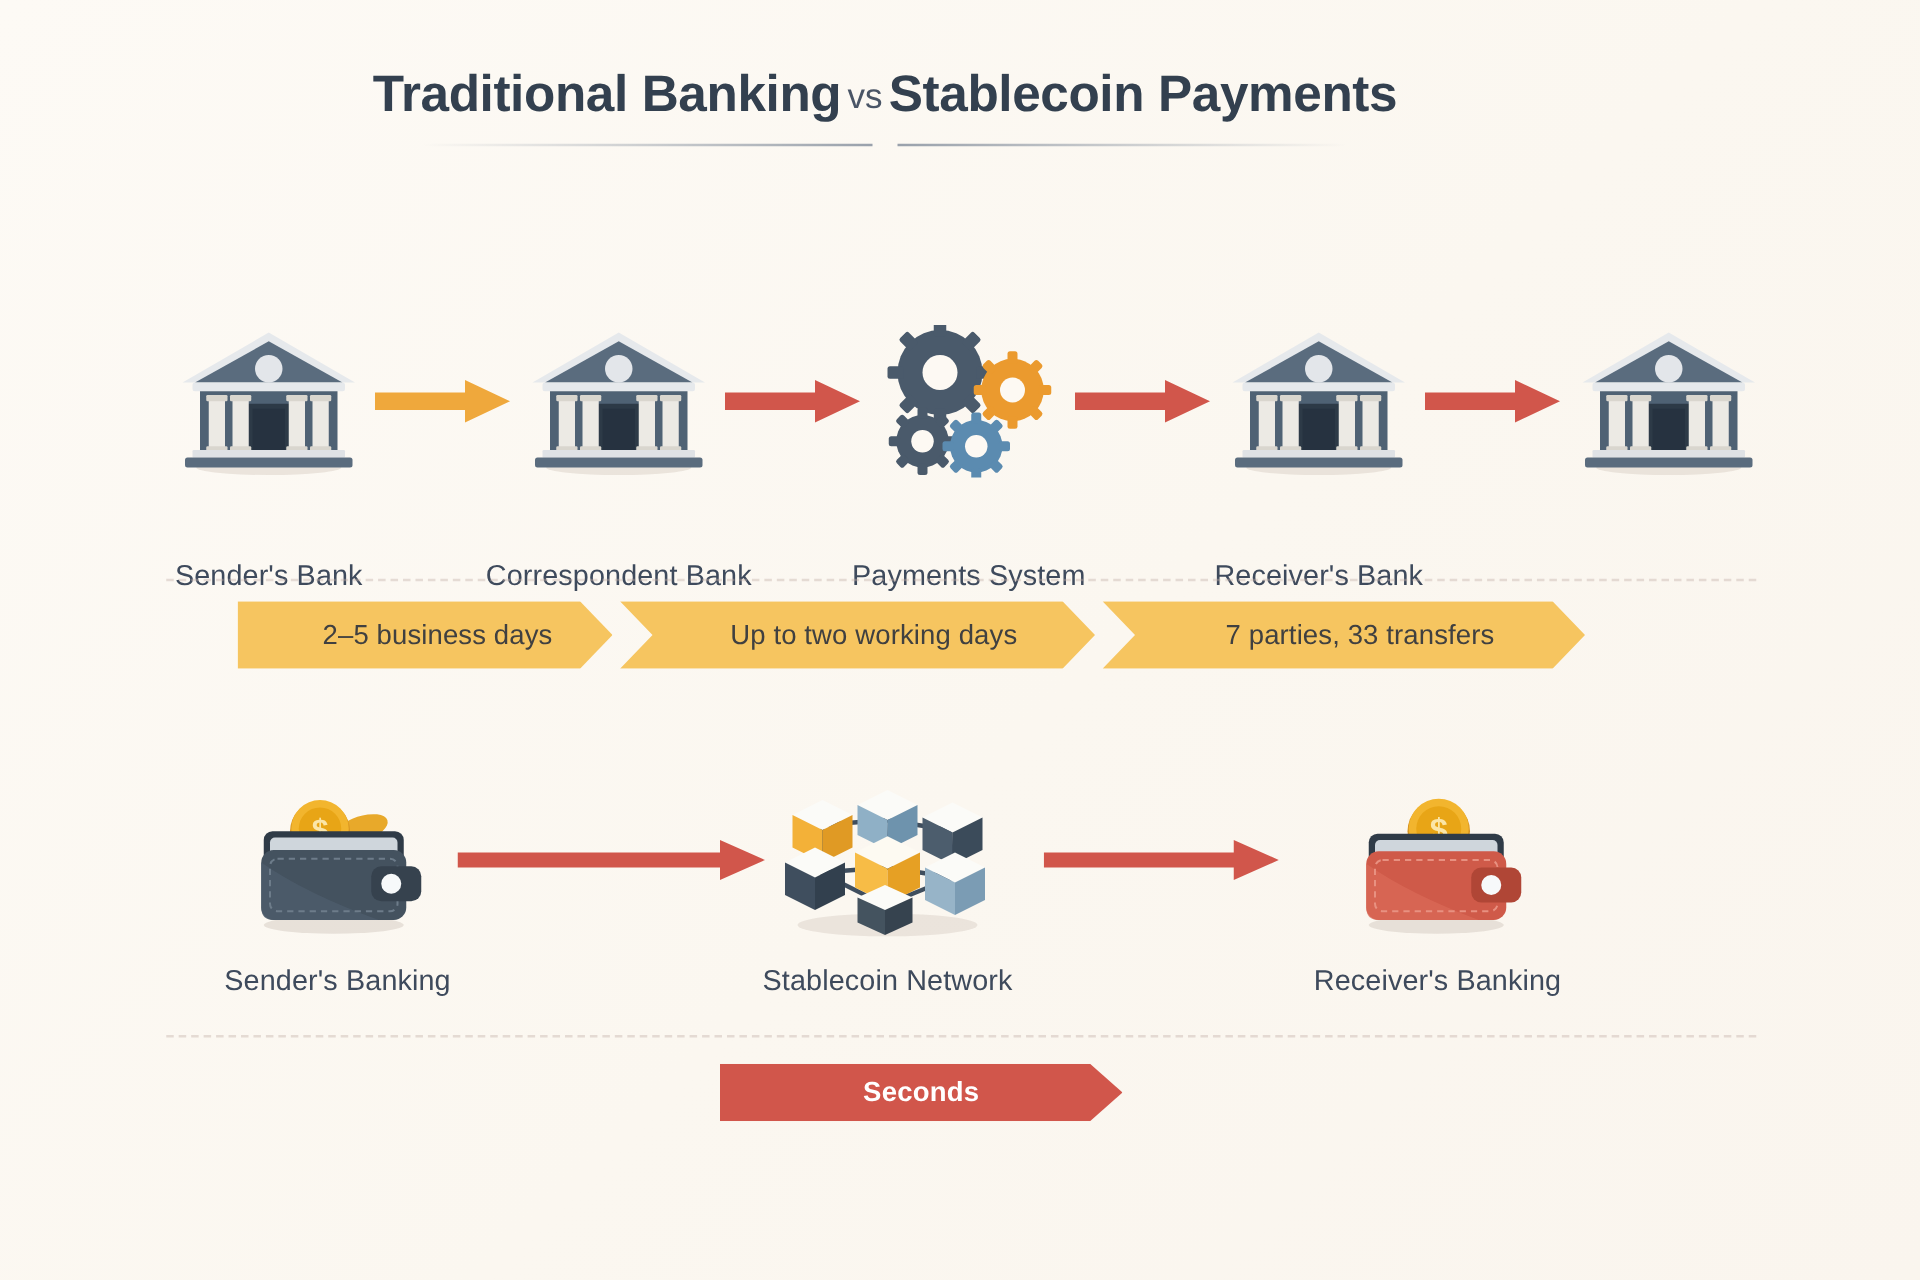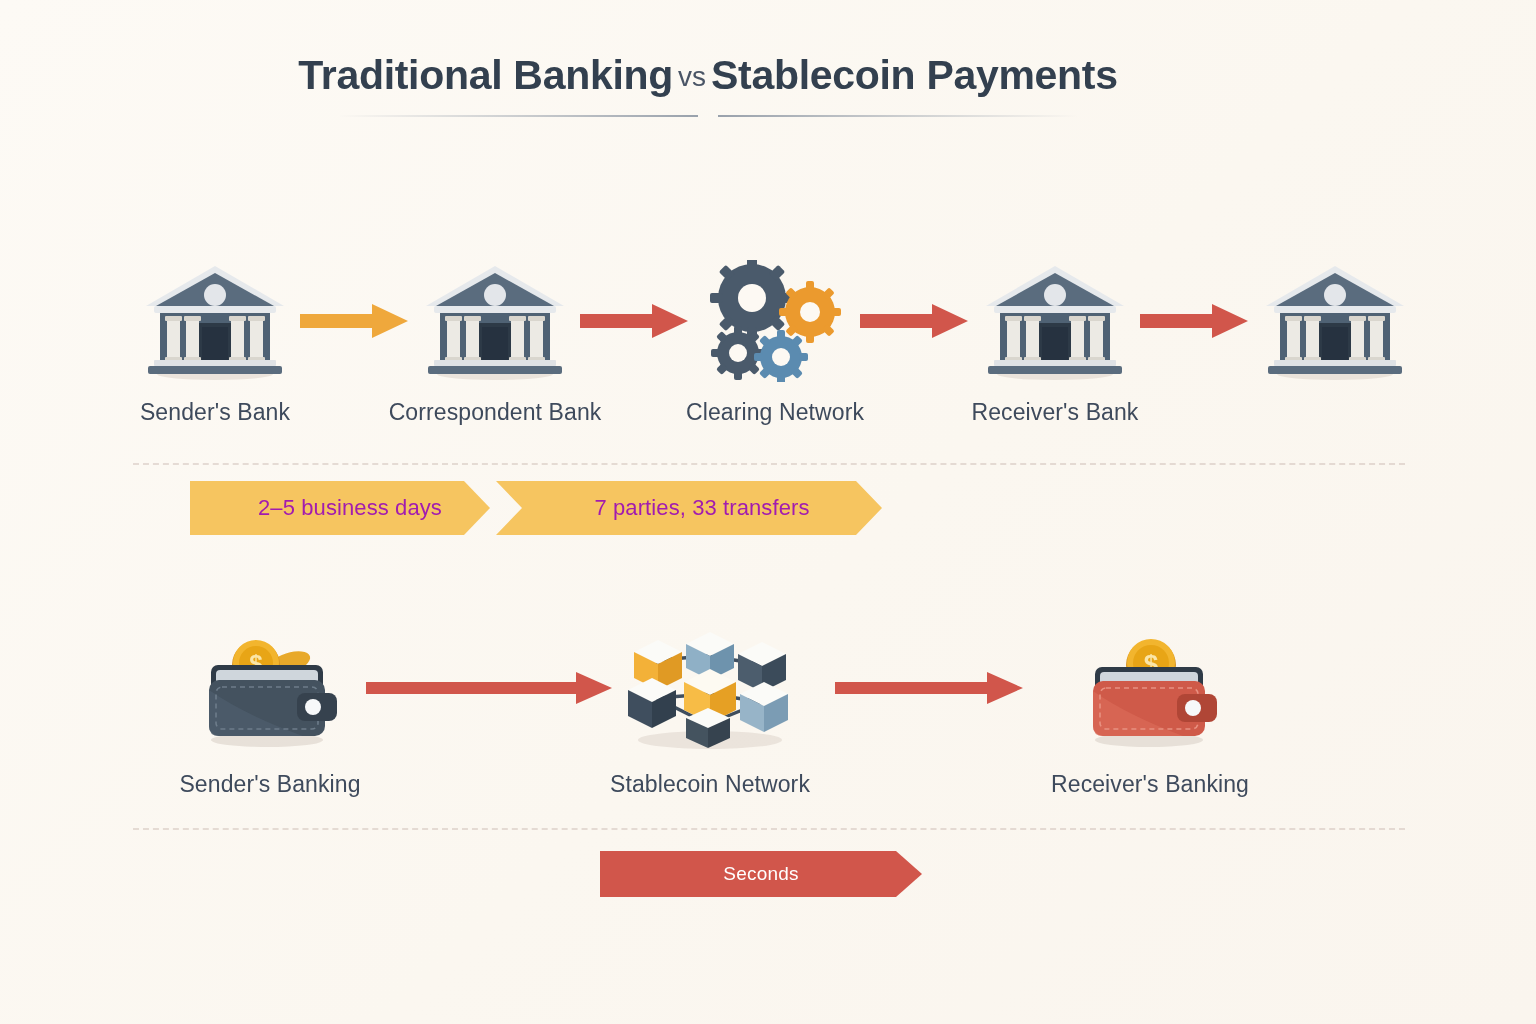--- a/index.html
+++ b/index.html
@@ -104,21 +104,21 @@
     align-items: center;
     justify-content: center;
   }
 
   
   #bank-flow {
     top: 258px;
     left: 140px;
     width: 1270px;
   }
-  #bank-flow .node { width: 150px; }
+  #bank-flow .node { width: 150px; gap: 48px; }
   #bank-flow .node-art { height: 125px; }
   #bank-flow .arrow { width: 130px; height: 125px; }
 
   
   .divider {
     position: absolute;
     left: 133px;
     width: 1272px;
     height: 0;
     border-top: 2px dashed rgba(196,176,168,0.40);
@@ -133,21 +133,21 @@
     left: 190px;
     display: flex;
     align-items: center;
   }
   .badge {
     height: 54px;
     display: flex;
     align-items: center;
     justify-content: center;
     background: #f6c560;
-    color: #a21caf;
+    color: #404040;
     font-size: 22px;
     letter-spacing: 0.1px;
     white-space: nowrap;
     box-sizing: border-box;
   }
   .badge.b1 {
     width: 300px;
     padding-left: 20px;
     clip-path: polygon(0 0, calc(100% - 26px) 0, 100% 50%, calc(100% - 26px) 100%, 0 100%);
   }
@@ -176,28 +176,27 @@
 
   
   #seconds-badge {
     position: absolute;
     top: 851px;
     left: 576px;
     width: 322px;
     height: 46px;
     background: #d1564b;
     color: #ffffff;
-    font-size: 19px;
-    font-weight: normal;
+    font-size: 22px;
+    font-weight: bold;
     display: flex;
     align-items: center;
     justify-content: center;
     clip-path: polygon(0 0, calc(100% - 26px) 0, 100% 50%, calc(100% - 26px) 100%, 0 100%);
     letter-spacing: 0.2px;
-    margin-left: 24px;
   }
 </style>
 </head>
 <body>
 
 <div class="canvas">
 
   <div class="header">
     <div class="title">
       <span>Traditional Banking</span><span class="vs">vs</span><span>Stablecoin Payments</span>
@@ -344,21 +343,21 @@
               <rect x="-4" y="-27" width="8" height="9" rx="2" transform="rotate(135)"></rect>
               <rect x="-4" y="-27" width="8" height="9" rx="2" transform="rotate(180)"></rect>
               <rect x="-4" y="-27" width="8" height="9" rx="2" transform="rotate(225)"></rect>
               <rect x="-4" y="-27" width="8" height="9" rx="2" transform="rotate(270)"></rect>
               <rect x="-4" y="-27" width="8" height="9" rx="2" transform="rotate(315)"></rect>
             </g>
             <circle r="9" fill="#fdf9f3"></circle>
           </g>
         </svg>
       </div>
-      <div class="node-label">Clearing Network</div>
+      <div class="node-label">Payments System</div>
     </div>
 
     <div class="arrow">
       <svg width="110" height="40" viewBox="0 0 110 40">
         <polygon points="0,13 72,13 72,3 108,20 72,37 72,27 0,27" fill="#d1564b"></polygon>
       </svg>
     </div>
 
     <div class="node">
       <div class="node-art">
@@ -432,20 +431,21 @@
         </svg>
       </div>
       <div class="node-label"></div>
     </div>
   </div>
 
   <div class="divider" id="divider-top"></div>
 
   <div id="badge-strip">
     <div class="badge b1">2–5 business days</div>
+    <div class="badge b2">Up to two working days</div>
     <div class="badge b3">7 parties, 33 transfers</div>
   </div>
 
   <div class="flow" id="chain-flow">
 
     <div class="node">
       <div class="node-art">
         <svg width="170" height="130" viewBox="0 0 170 130">
           <ellipse cx="82" cy="117" rx="56" ry="7" fill="#d7cdc4" opacity="0.55"></ellipse>
 

